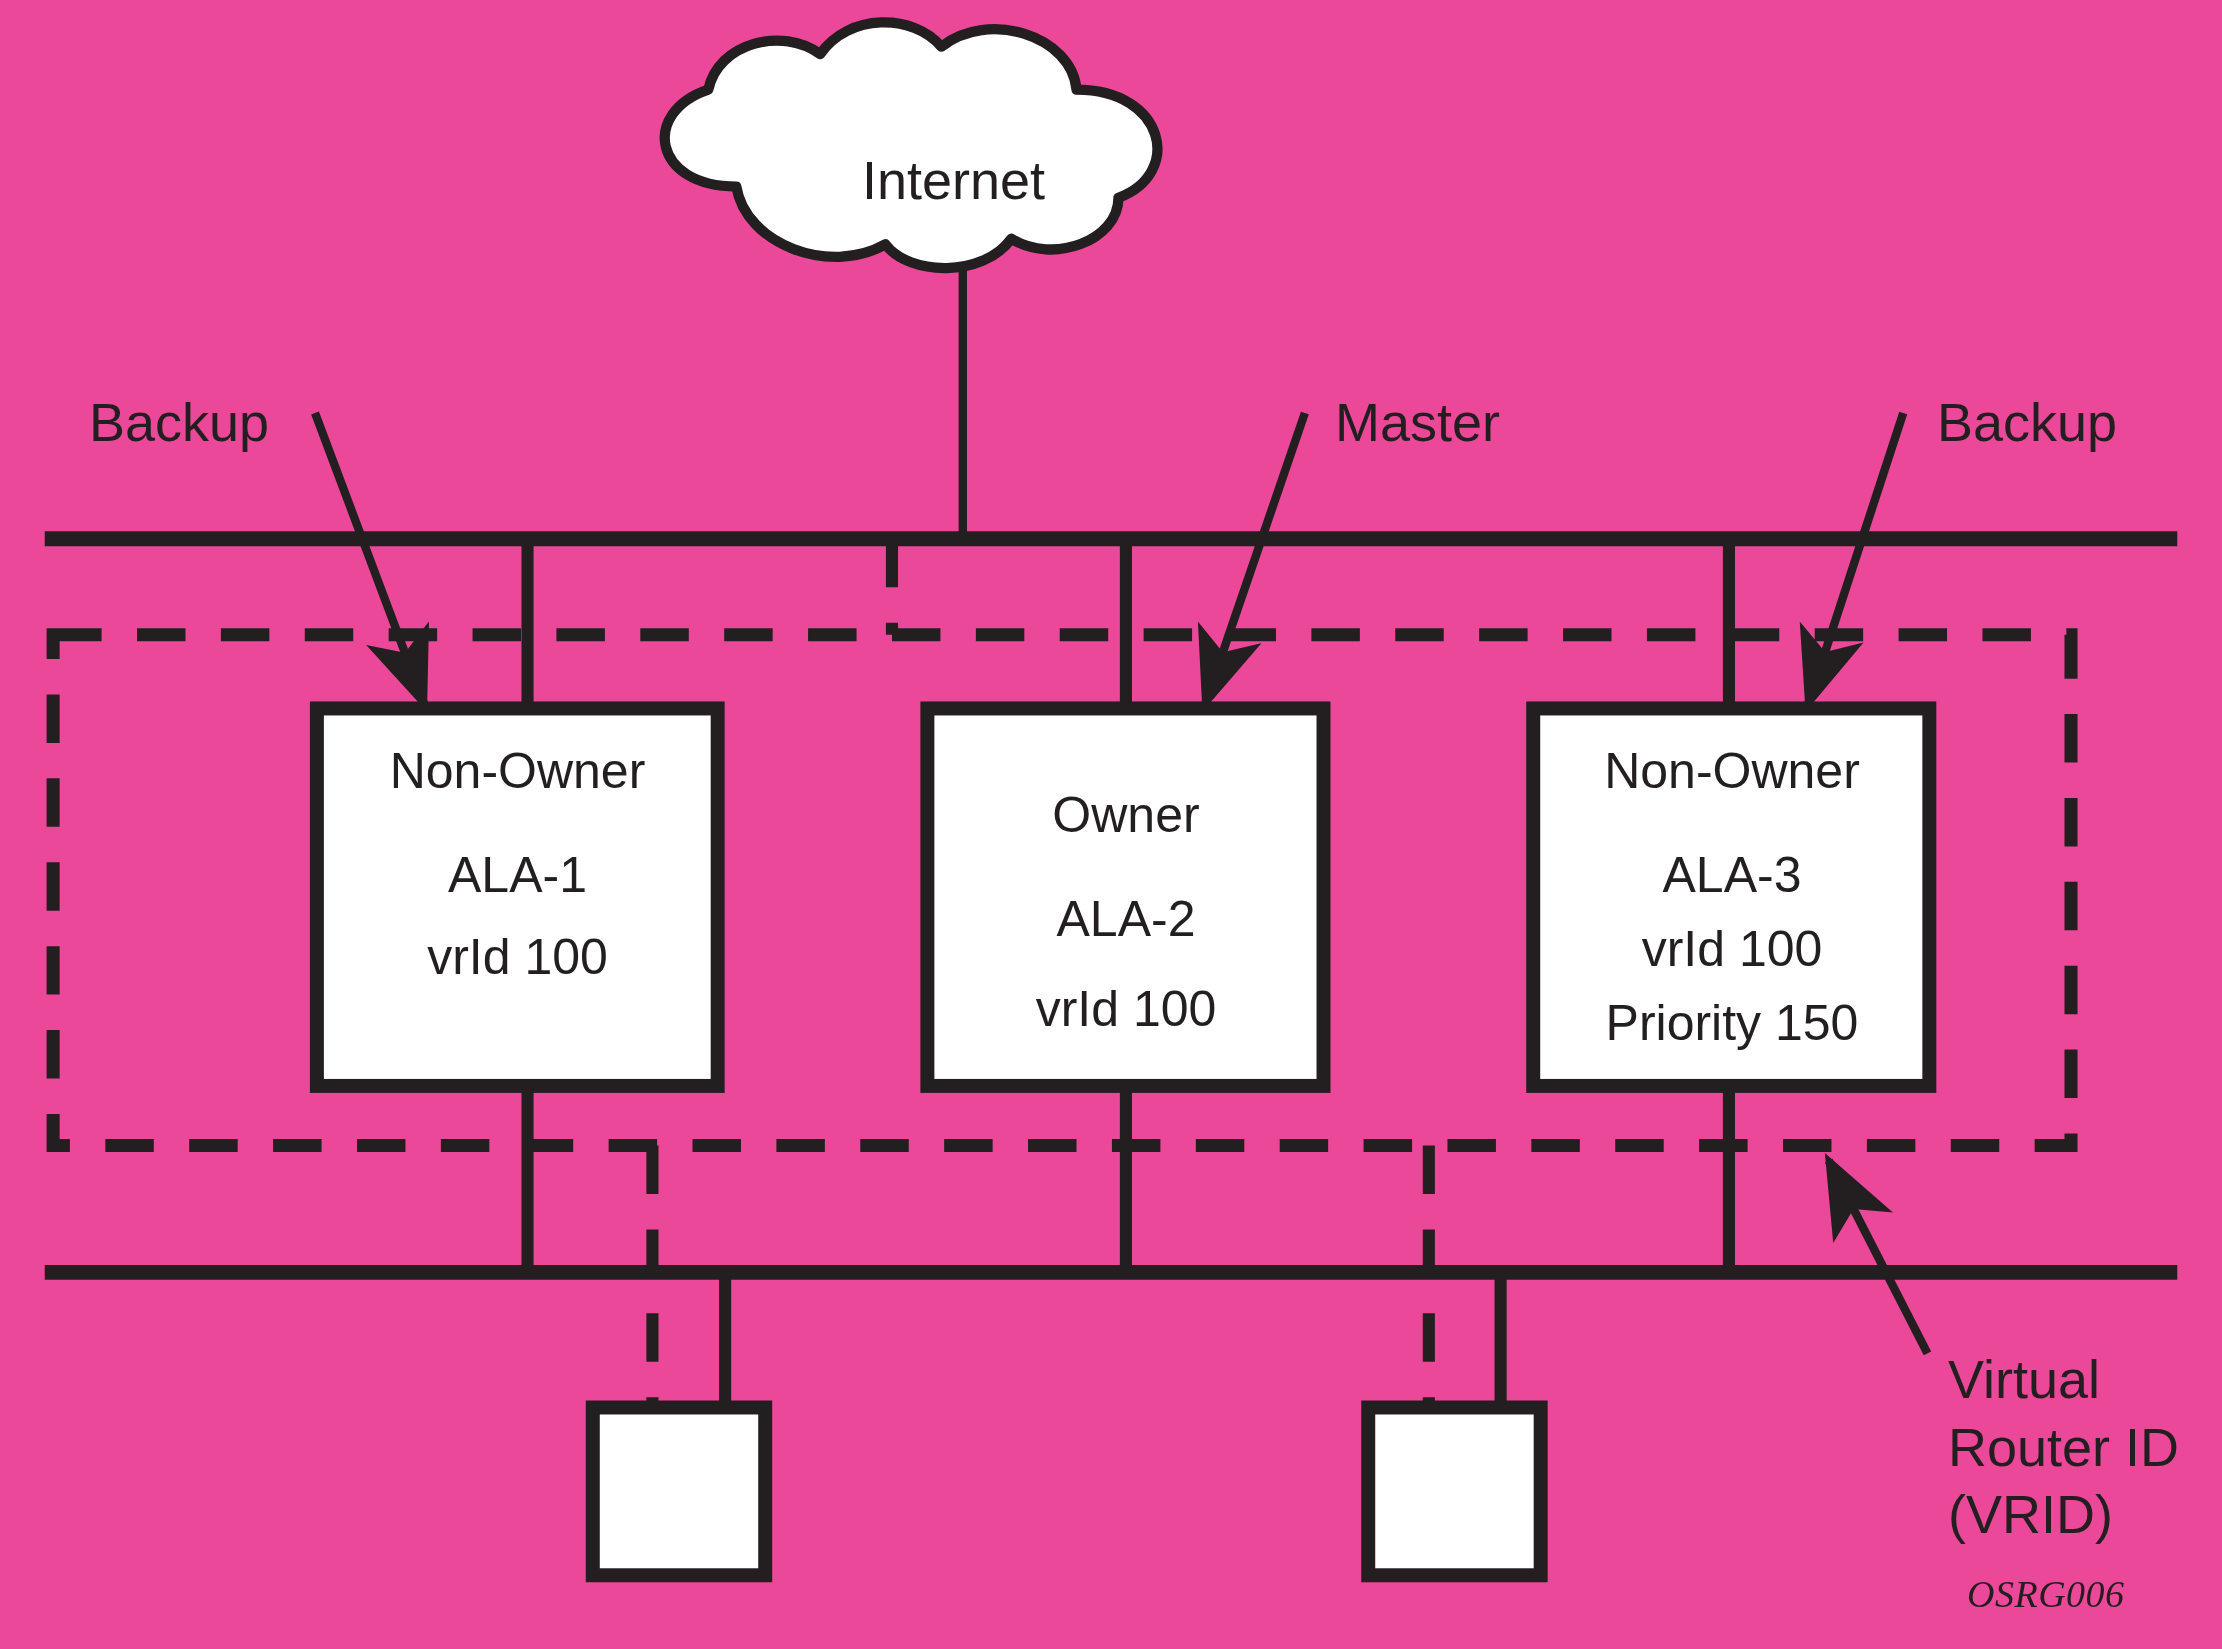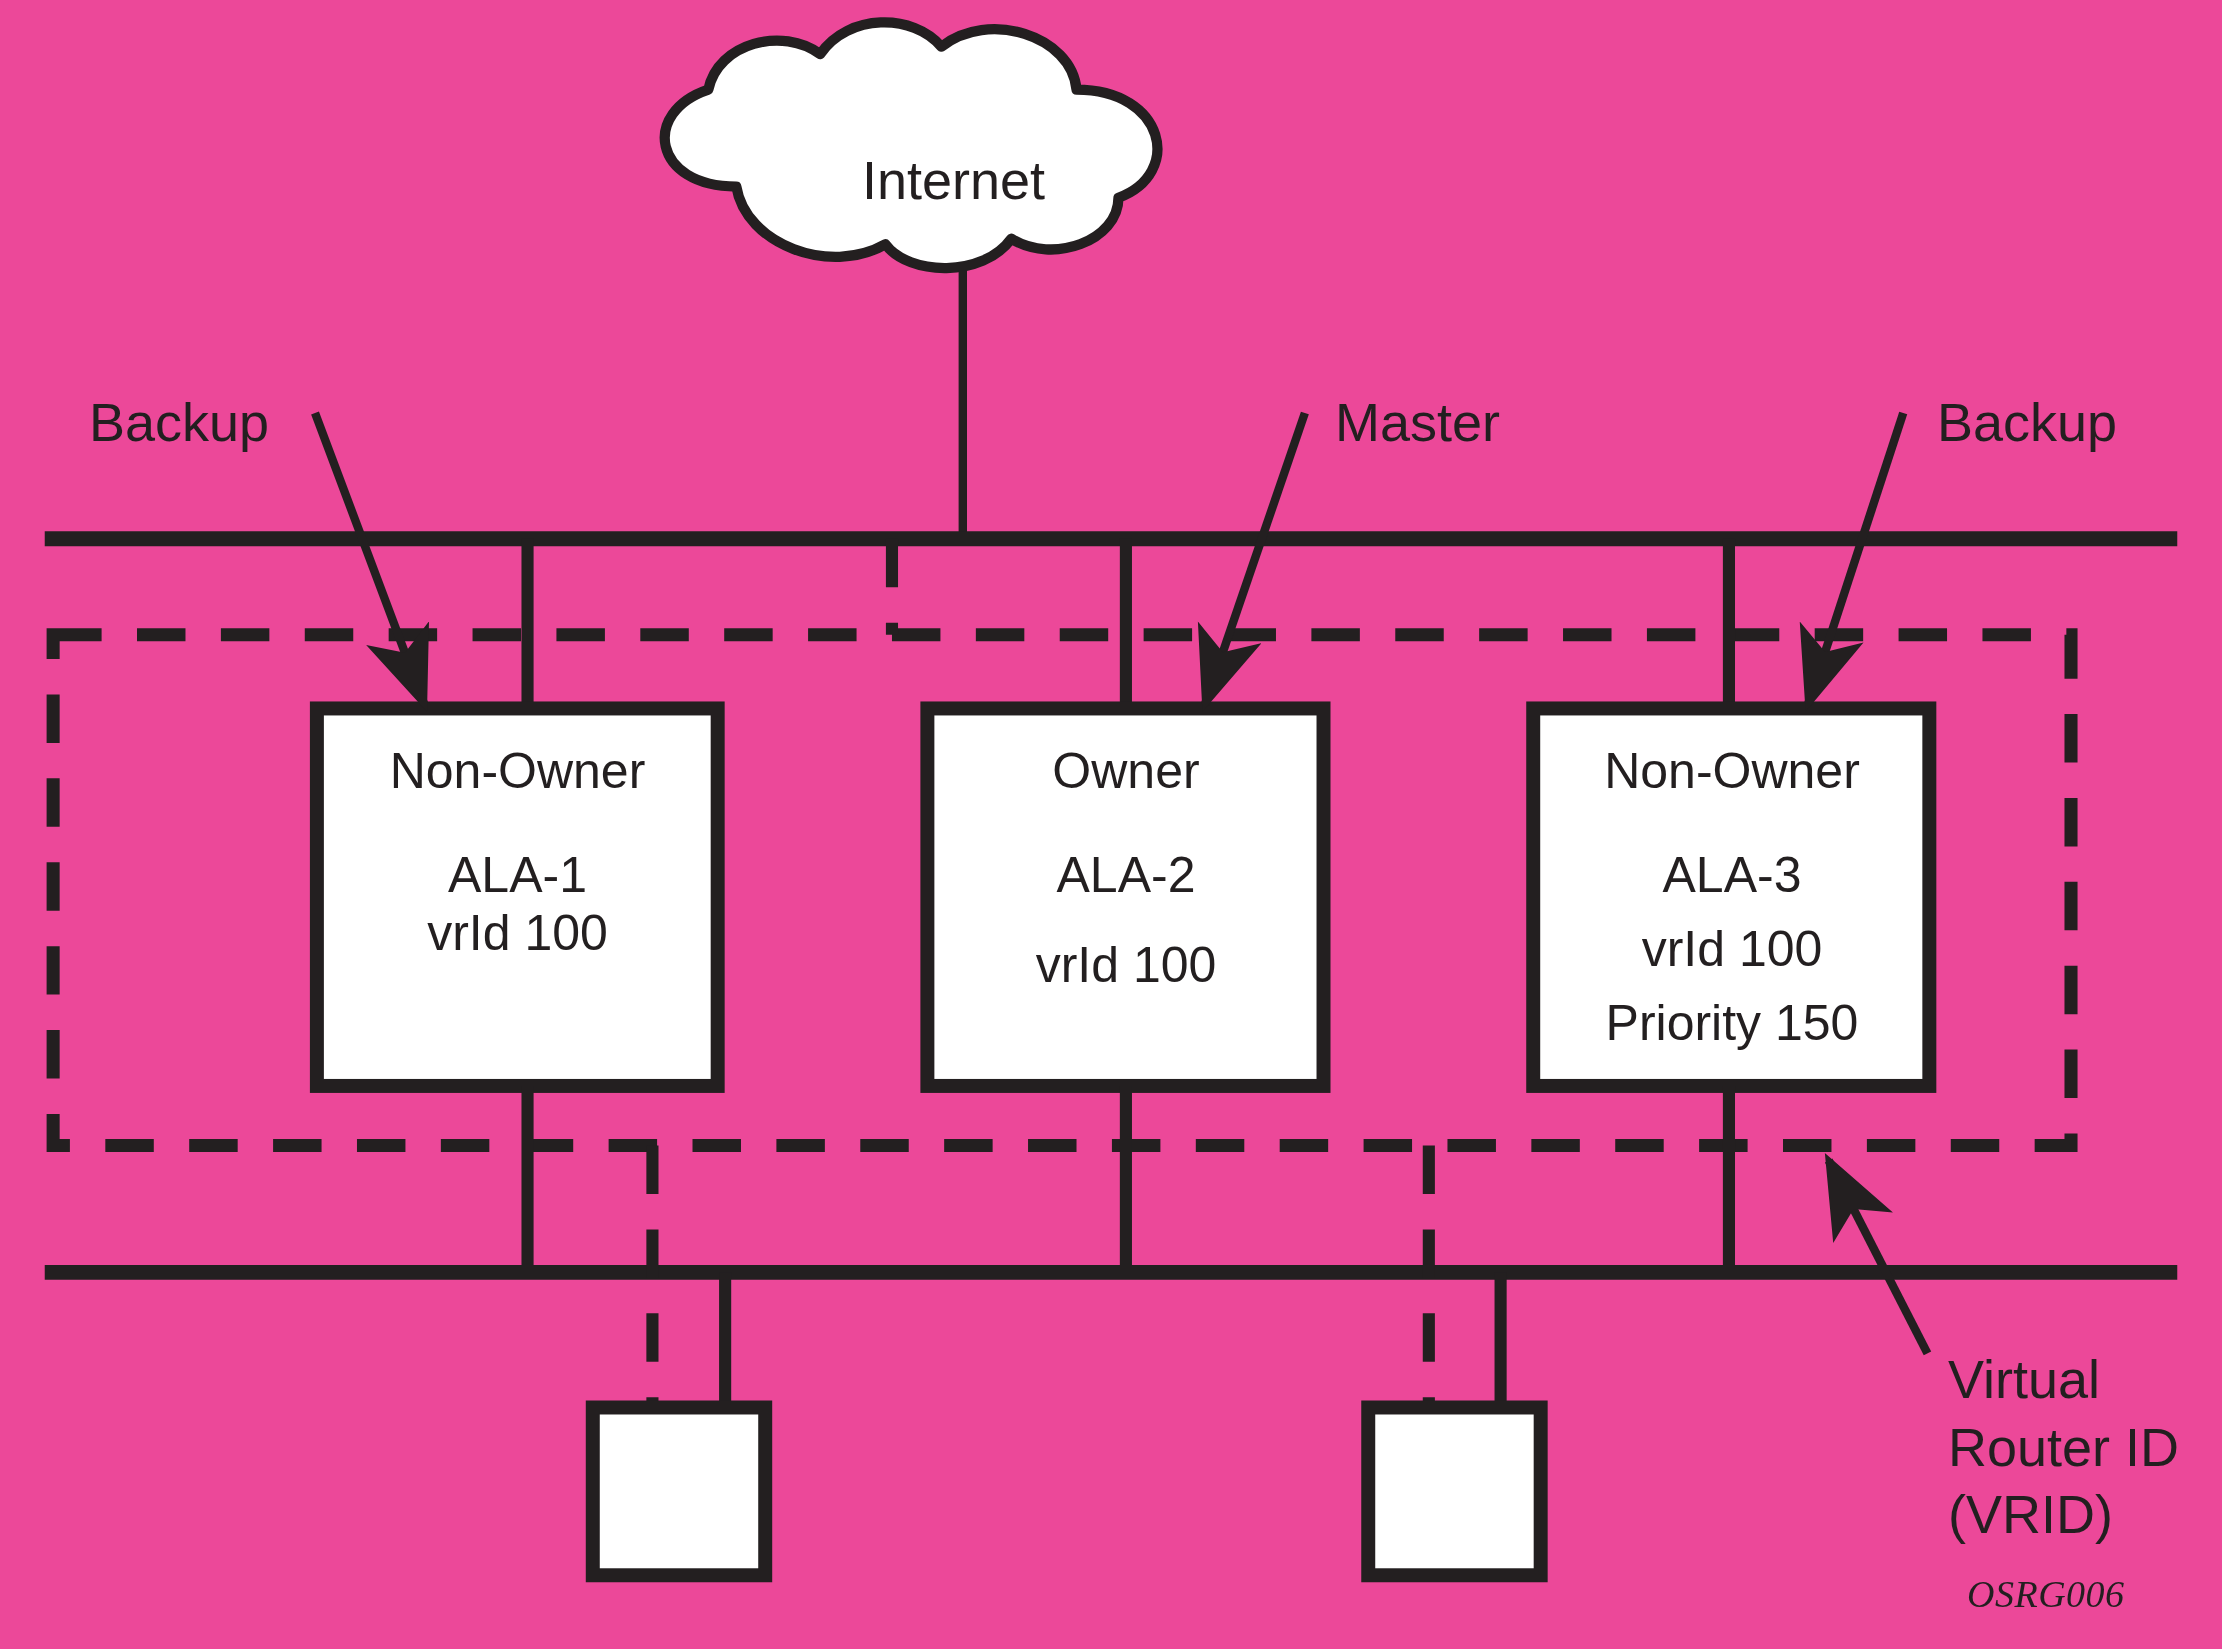--- a/index.html
+++ b/index.html
@@ -131,26 +131,26 @@
   <div class="lbl annot-label" style="left:1937px; top:395px;">Backup</div>
 
   <div class="lbl vrid-label" style="left:1948px; top:1346px; width:270px;">
     <div>Virtual</div>
     <div>Router ID</div>
     <div>(VRID)</div>
   </div>
 
   <div class="box-text" style="left:317px; top:746px; width:401px;">
     <div style="margin-bottom:54px;">Non-Owner</div>
-    <div style="margin-bottom:8px;">ALA-1</div>
+    <div style="margin-bottom:32px;">ALA-1</div>
     <div style="margin-bottom:24px;">vrId 100</div>
   </div>
 
   <div class="box-text" style="left:928px; top:746px; width:396px;">
-    <div style="margin-bottom:54px;">Owner</div>
+    <div style="margin-bottom:54px;margin-top:44px;">Owner</div>
     <div style="margin-bottom:40px;">ALA-2</div>
     <div style="margin-bottom:24px;">vrId 100</div>
     <div></div>
   </div>
 
   <div class="box-text" style="left:1534px; top:746px; width:396px;">
     <div style="margin-bottom:54px;">Non-Owner</div>
     <div style="margin-bottom:24px;margin-top:6px;">ALA-3</div>
     <div style="margin-bottom:24px;">vrId 100</div>
     <div>Priority 150</div>

